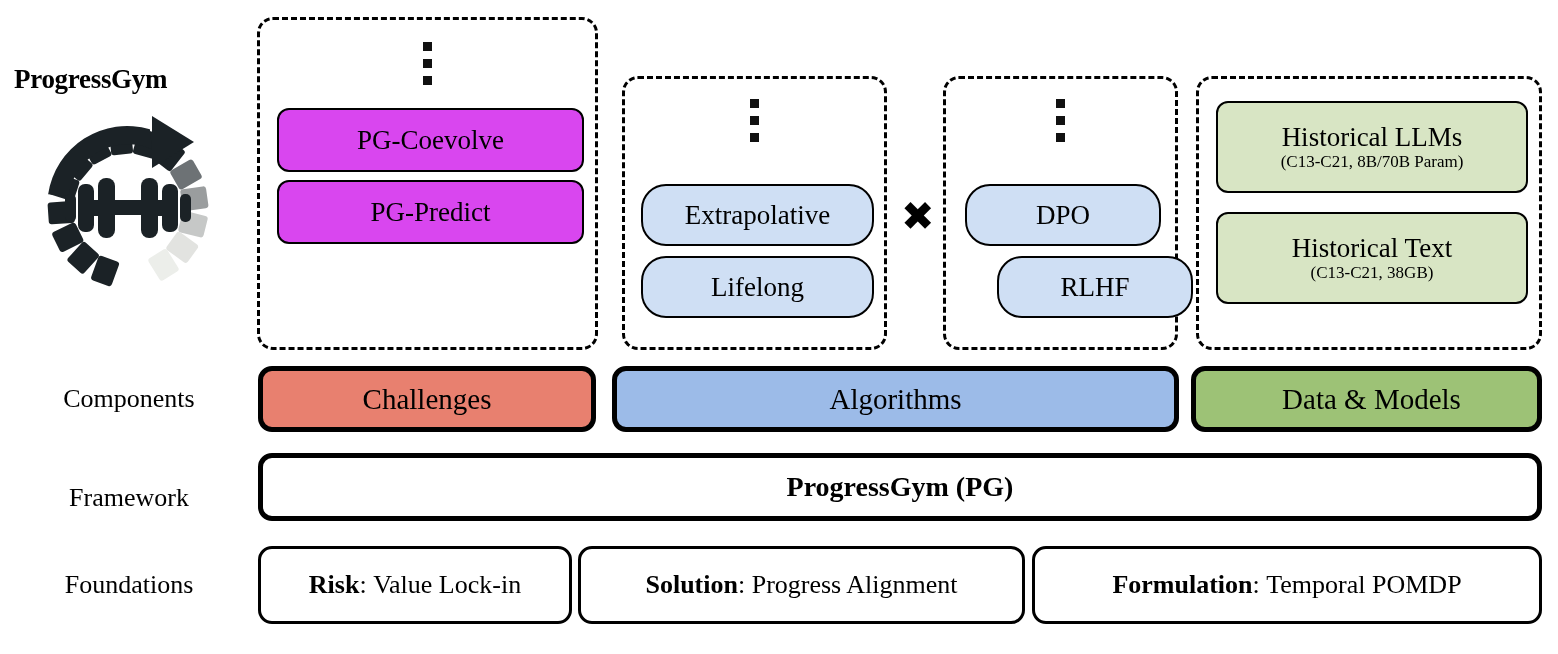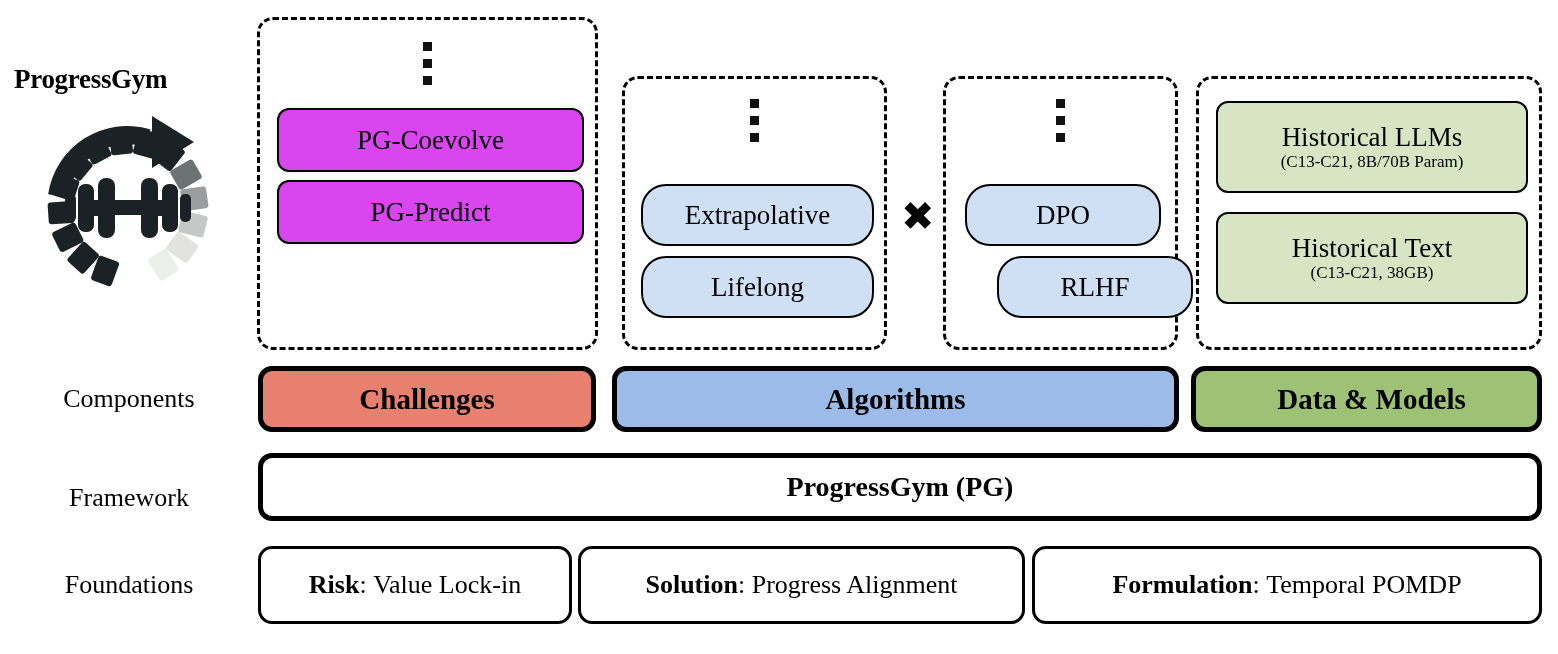--- a/index.html
+++ b/index.html
@@ -121,21 +121,21 @@
 
   
   .component-bar {
     position: absolute;
     box-sizing: border-box;
     border: 5px solid #000000;
     border-radius: 14px;
     display: flex;
     align-items: center;
     justify-content: center;
-    font-weight: bold;
+    font-weight: normal;
     font-size: 29px;
     white-space: nowrap;
   }
   .component-bar.red   { background: #e8806f; }
   .component-bar.blue  { background: #9cbbe8; }
   .component-bar.green { background: #9dc276; padding-left: 10px; }
 
   
   .framework-bar {
     position: absolute;

